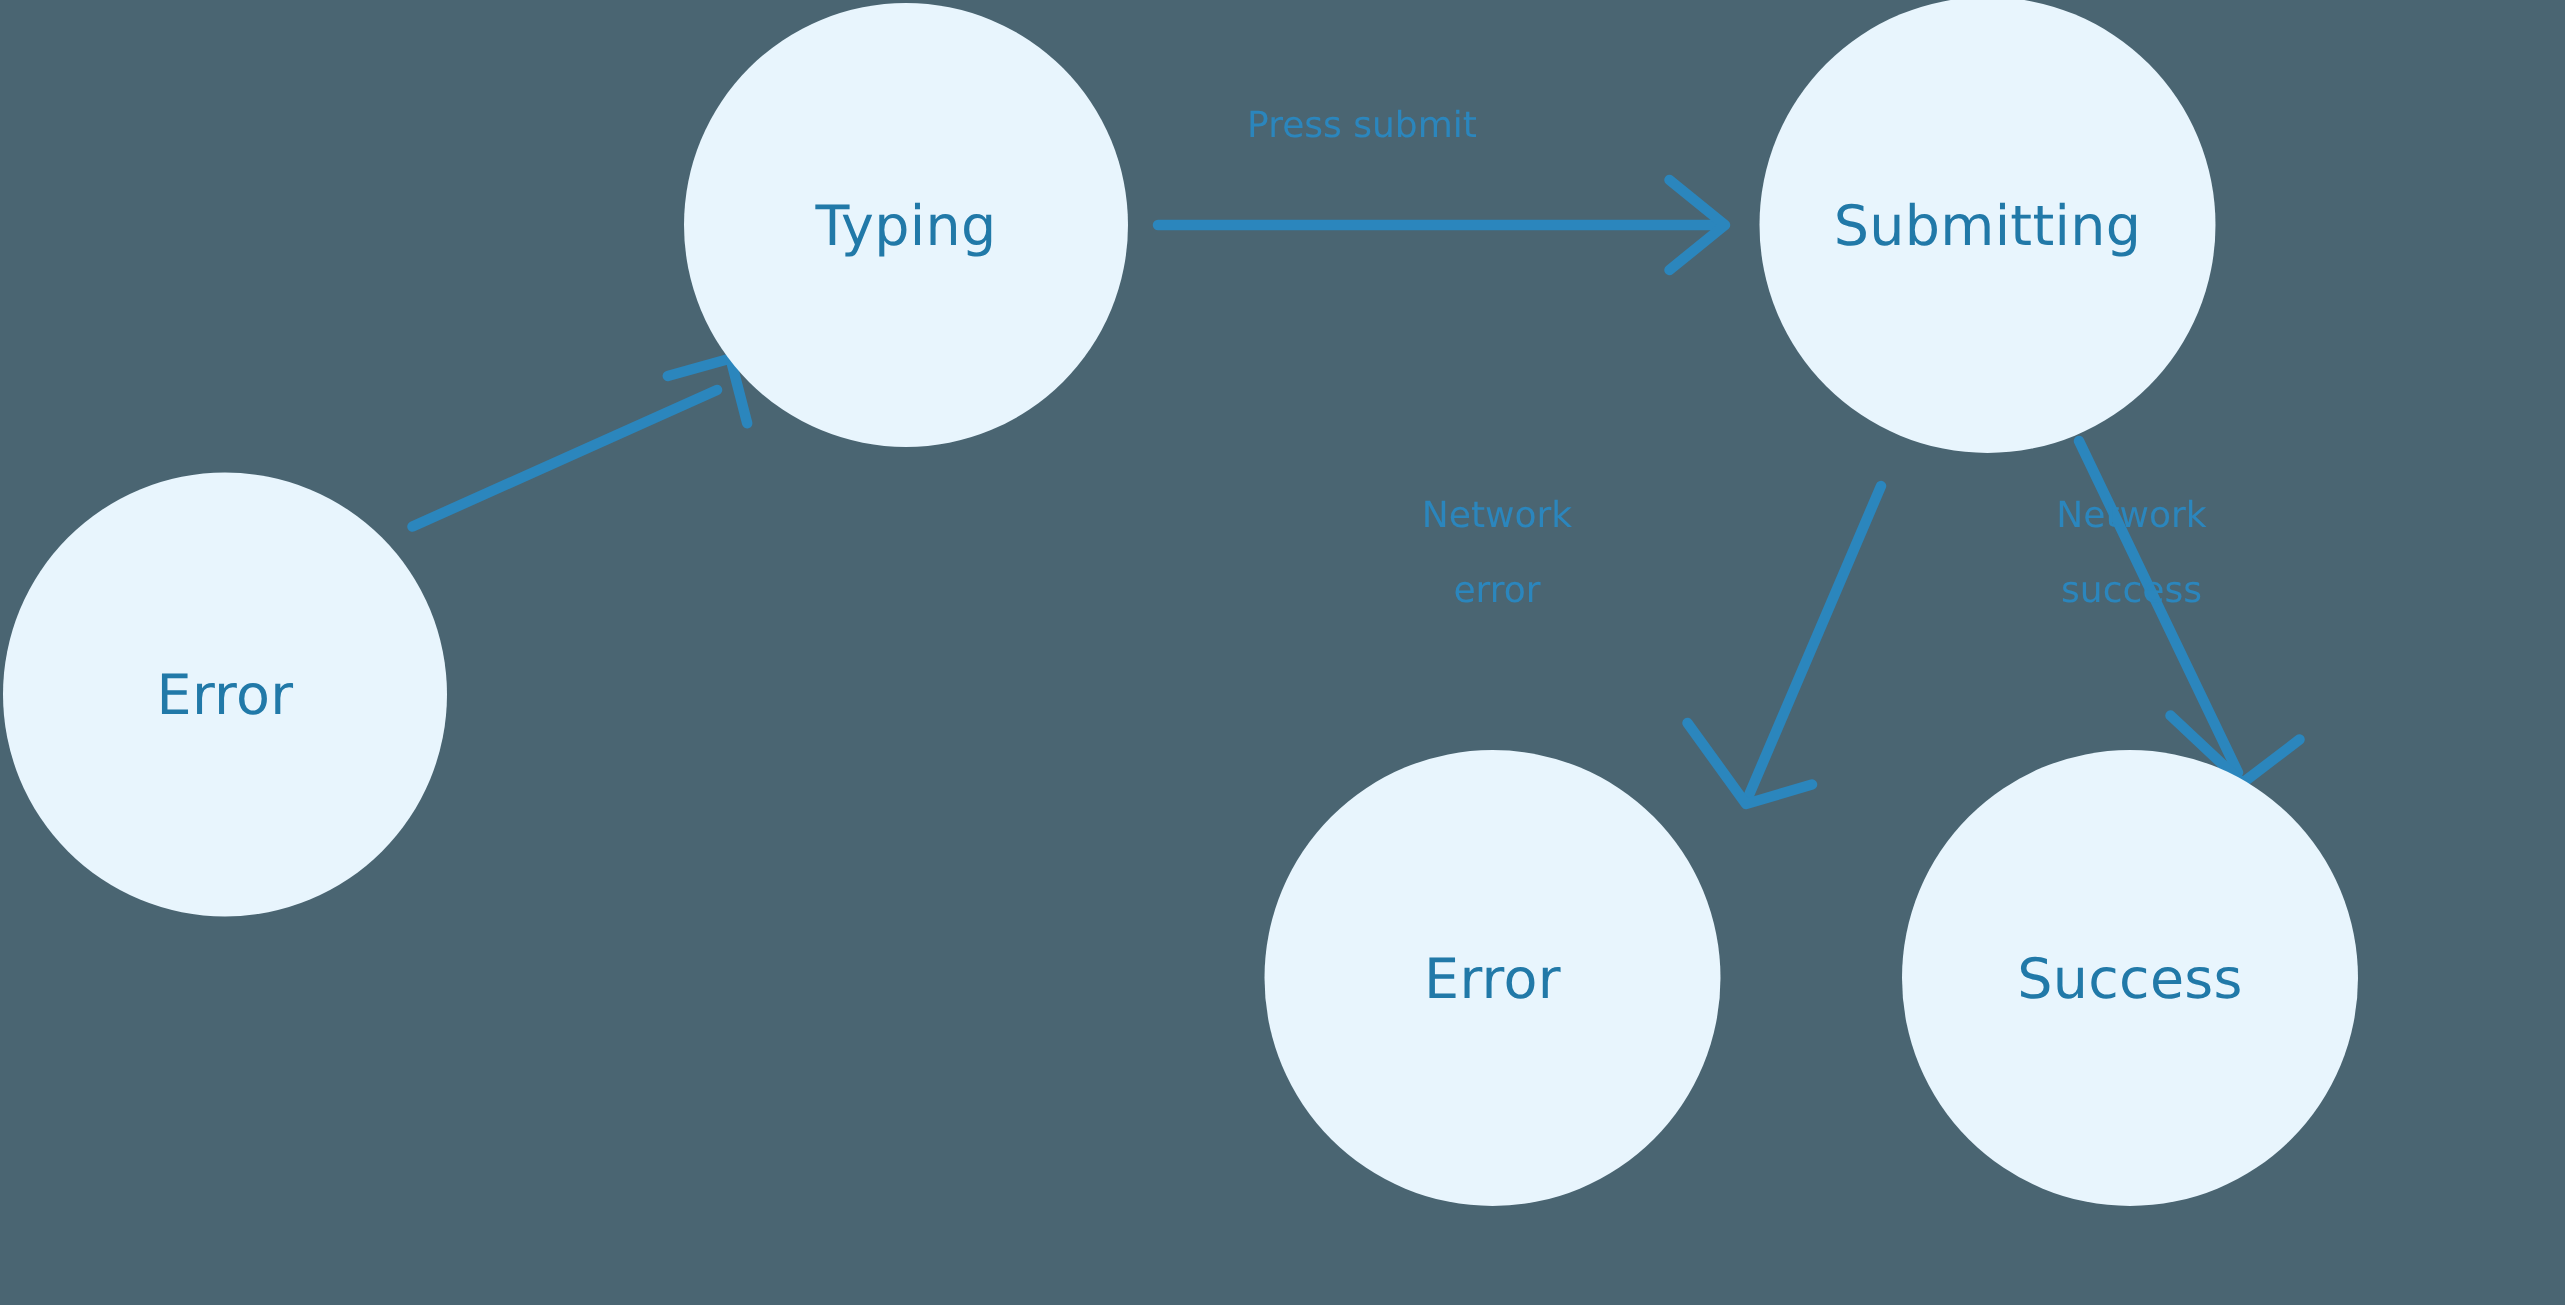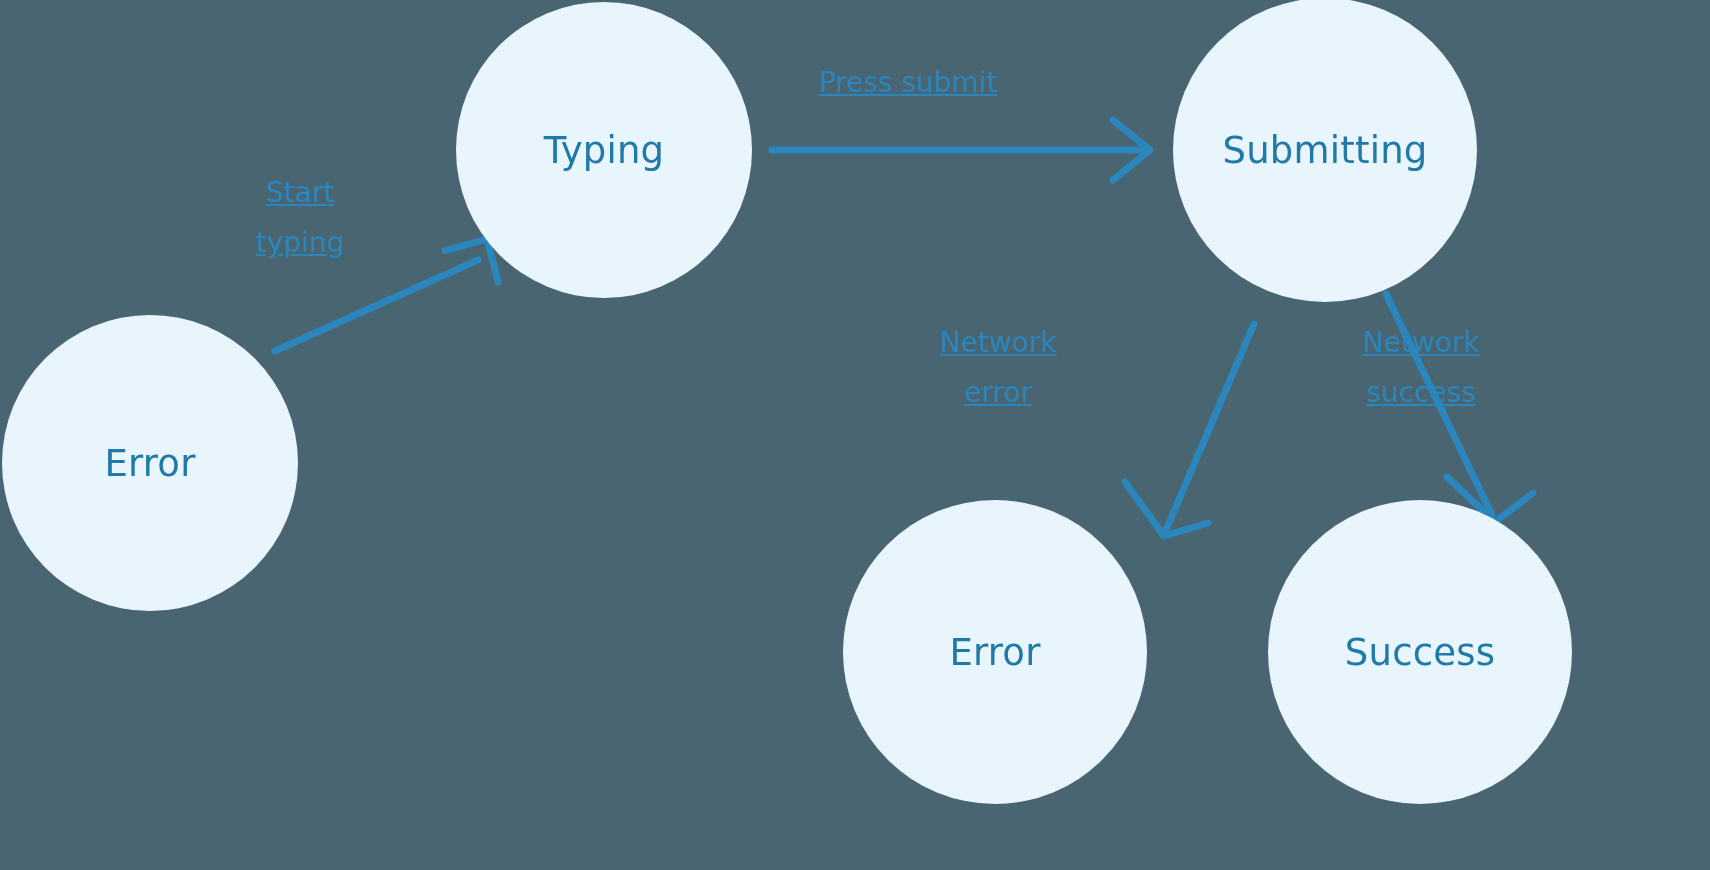--- a/index.html
+++ b/index.html
@@ -43,27 +43,26 @@
     font-weight: 400;
     letter-spacing: 0.2px;
     line-height: 1;
     white-space: nowrap;
     text-align: center;
   }
   .edge-label {
     position: absolute;
     color: #2b86bd;
     font-family: "DejaVu Sans", sans-serif;
-    font-size: 28px;
+    font-size: 24px;
     font-weight: 400;
     line-height: 50px;
     white-space: nowrap;
     text-align: center;
     transform: translateX(-50%);
-    text-decoration: underline;
   }
   .edge-label .line2 {
     display: block;
   }
 </style>
 </head>
 <body>
 
 <div id="diagram-root">
 
@@ -103,24 +102,20 @@
   </div>
 
   <div class="state-node" style="left:843px; top:500px; width:304px; height:304px;">
     <span class="state-label">Error</span>
   </div>
 
   <div class="state-node" style="left:1268px; top:500px; width:304px; height:304px;">
     <span class="state-label">Success</span>
   </div>
 
-  <div class="edge-label" style="left:300px; top:168px;">
-    <span>Start</span>
-    <span class="line2">typing</span>
-  </div>
 
   <div class="edge-label" style="left:908px; top:58px;">
     <span>Press submit</span>
   </div>
 
   <div class="edge-label" style="left:998px; top:318px;">
     <span>Network</span>
     <span class="line2">error</span>
   </div>
 

